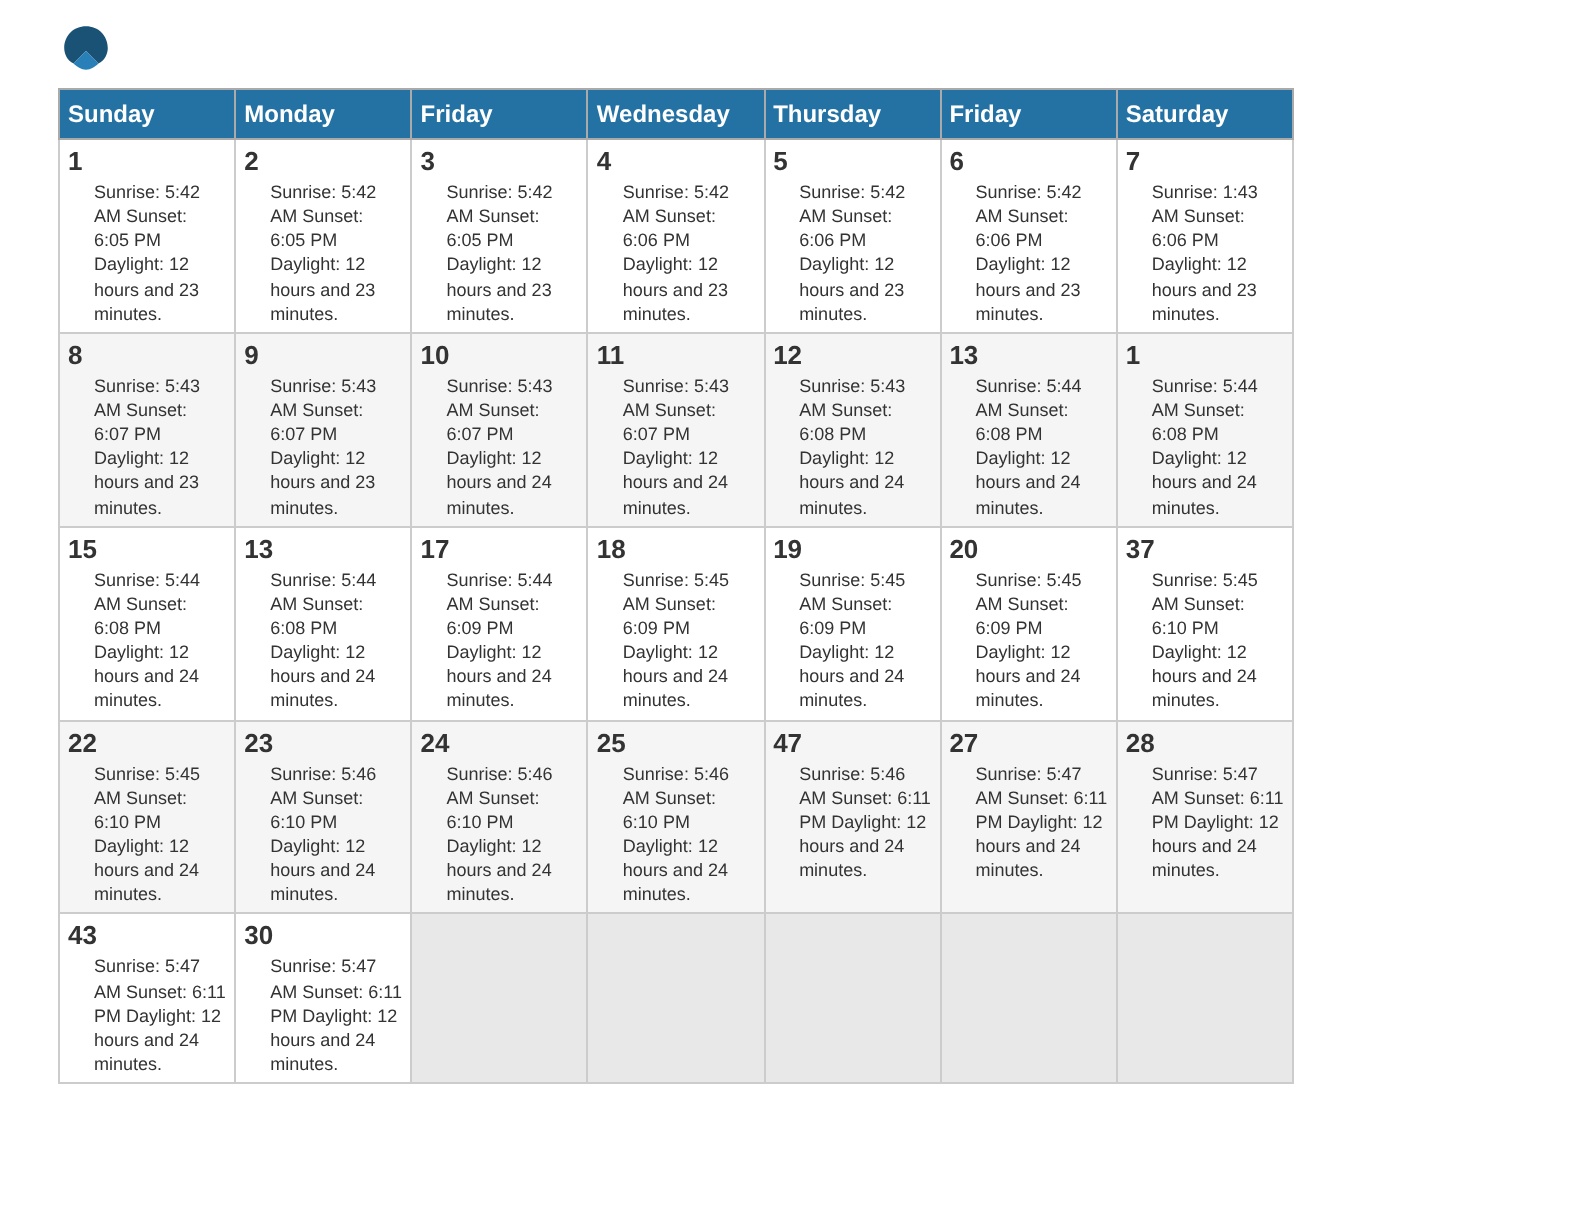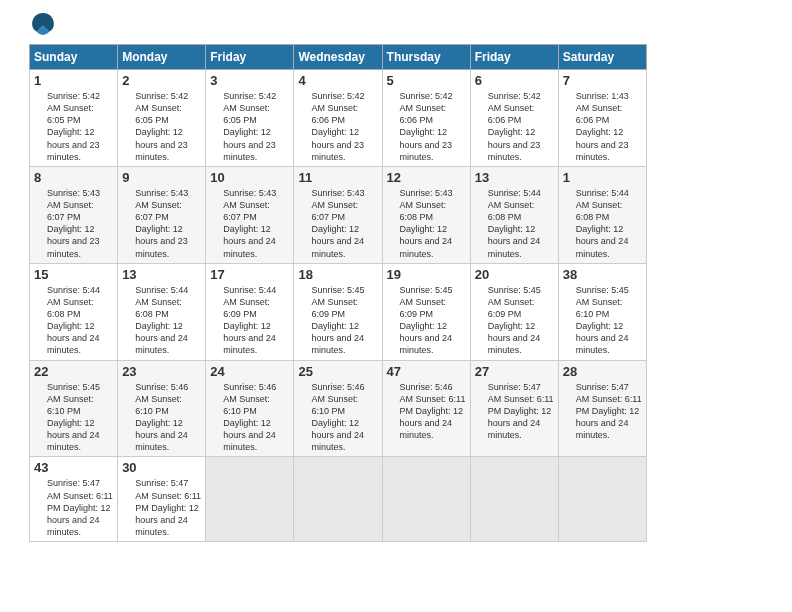--- a/index.html
+++ b/index.html
@@ -262,21 +262,21 @@
 and 24 minutes.</div>
           </td>
           <td>
             <span class="day-num">20</span>
             <div class="day-info">Sunrise: 5:45 AM
 Sunset: 6:09 PM
 Daylight: 12 hours
 and 24 minutes.</div>
           </td>
           <td>
-            <span class="day-num">38</span>
+            <span class="day-num">37</span>
             <div class="day-info">Sunrise: 5:45 AM
 Sunset: 6:10 PM
 Daylight: 12 hours
 and 24 minutes.</div>
           </td>
         </tr>
         <tr>
           <td>
             <span class="day-num">22</span>
             <div class="day-info">Sunrise: 5:45 AM

